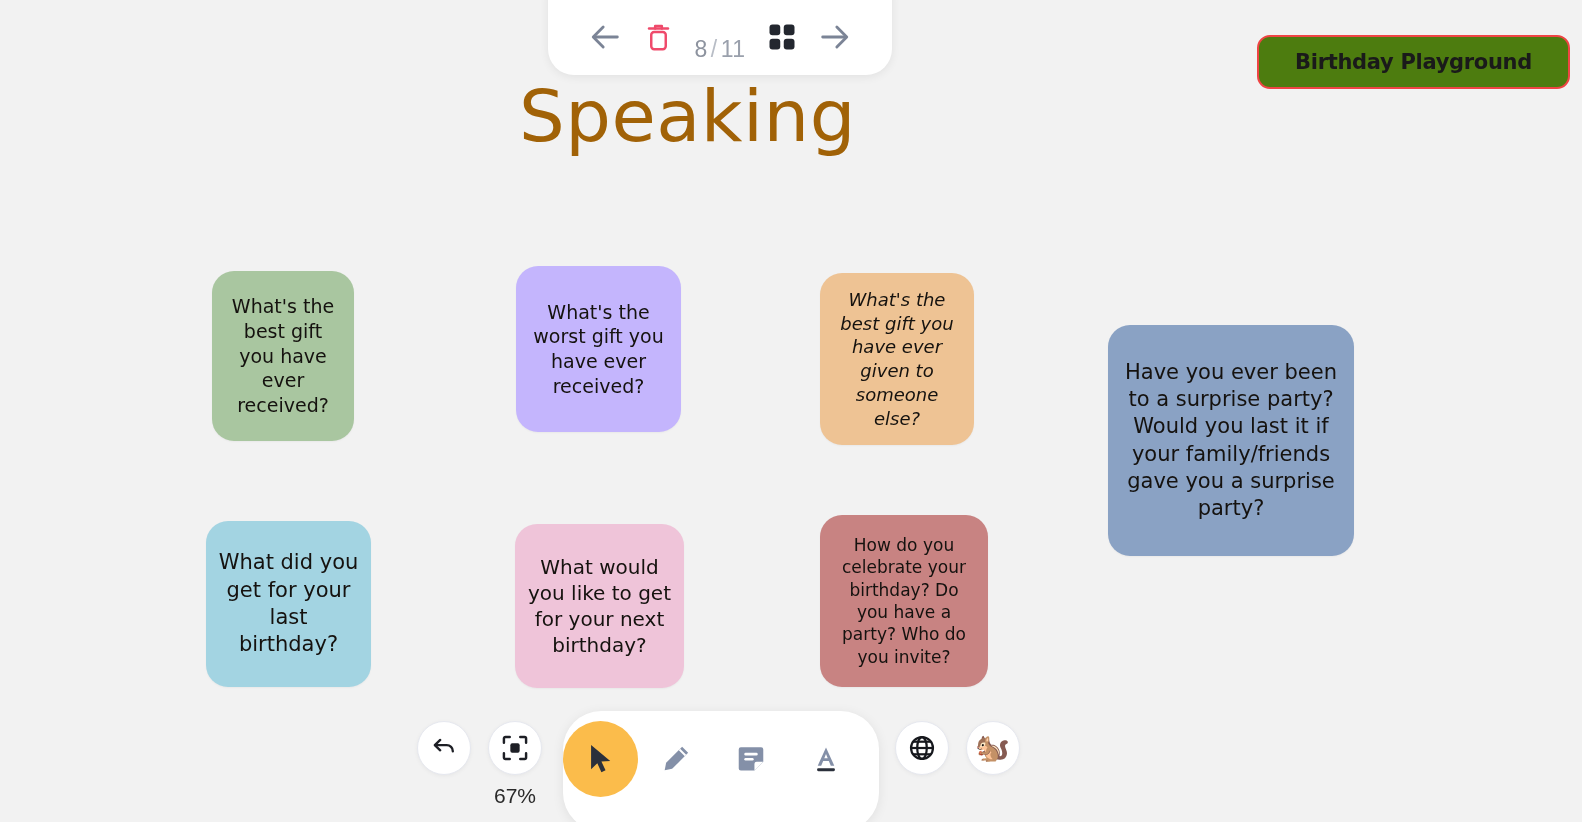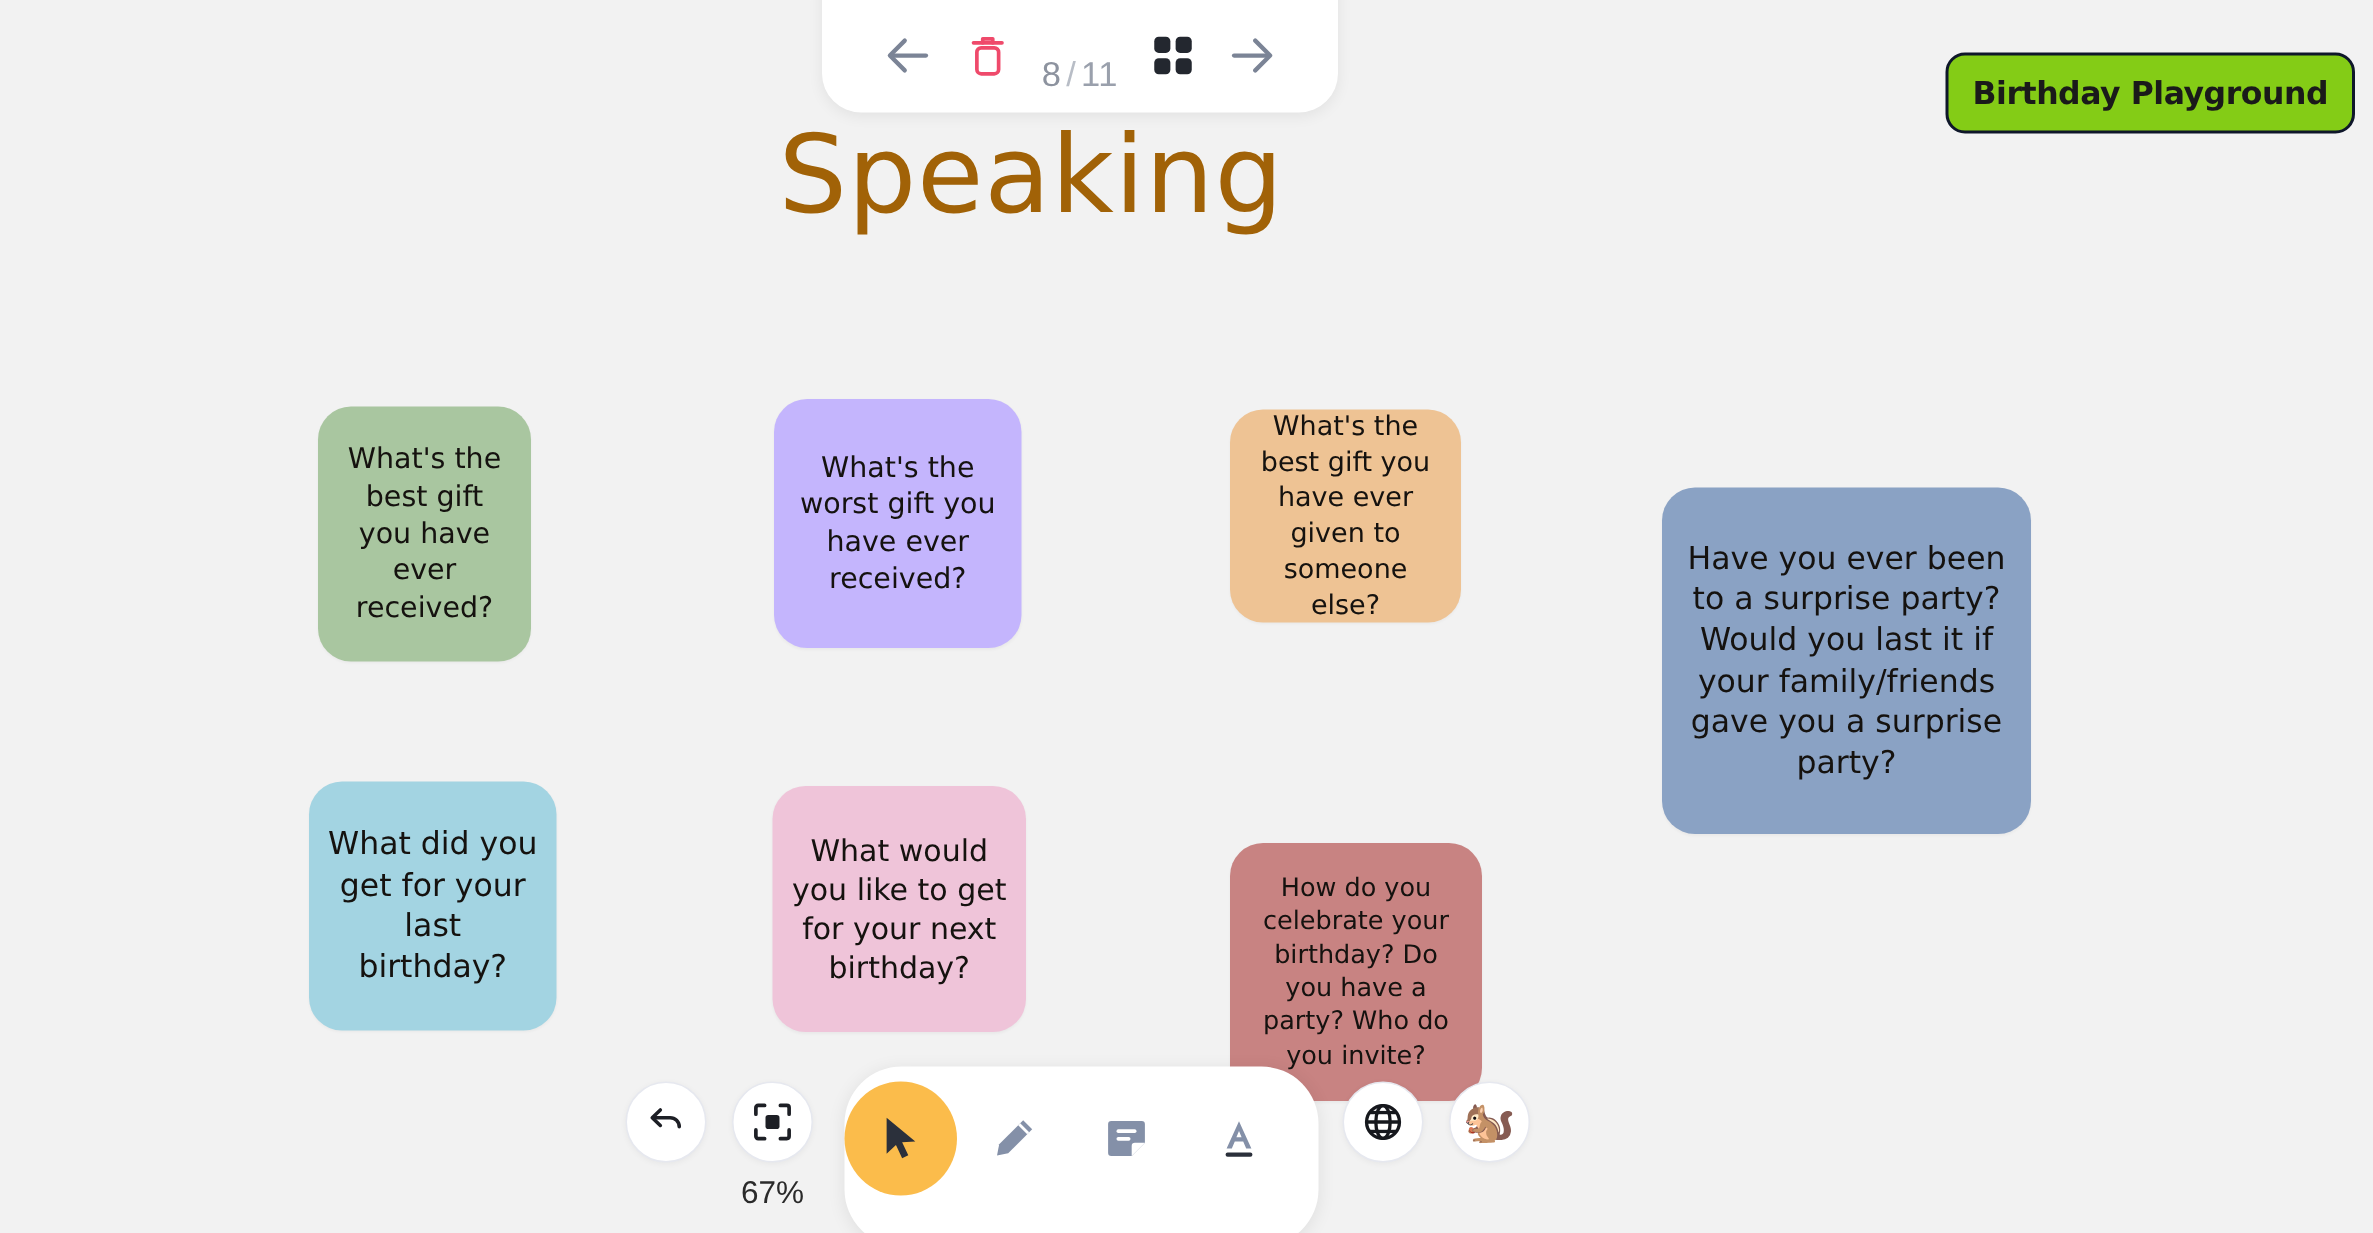--- a/index.html
+++ b/index.html
@@ -54,24 +54,24 @@
     font-family: "Liberation Sans", sans-serif;
   }
   .page-counter .cur { color: #8d939f; }
   .page-counter .sep { color: #b8bdc6; margin: 0 3px; }
 
   
   .title-chip {
     position: absolute;
     right: 12px;
     top: 35px;
-    background: #84cc16;
-    border: 2px solid #0f172a;
+    background: #4d7c0f;
+    border: 2px solid #ef4444;
     border-radius: 13px;
-    padding: 13px 16px;
+    padding: 13px 36px;
     font-size: 21px;
     font-weight: bold;
     color: #1a1a1a;
     font-family: "DejaVu Sans", sans-serif;
     letter-spacing: -0.3px;
     white-space: nowrap;
   }
 
   
   .canvas-heading {
@@ -206,33 +206,33 @@
 
 <div class="canvas-heading">Speaking</div>
 
 <div id="notes-layer">
     <div class="note" style="left: 212px; top: 271px; width: 142px; height: 170px; background: rgb(169, 198, 160); font-size: 19px; line-height: 1.3;">
       <span>What's the best gift you have ever received?</span>
     </div>
     <div class="note" style="left: 516px; top: 266px; width: 165px; height: 166px; background: #c4b5fd; font-size: 19px; line-height: 1.3; text-align: center;">
       <span>What's the worst gift you have ever received?</span>
     </div>
-    <div class="note" style="left: 820px; top: 273px; width: 154px; height: 142px; background: rgb(238, 195, 148); font-size: 18px; line-height: 1.32;">
+    <div class="note" style="left: 820px; top: 273px; width: 154px; height: 172px; background: rgb(238, 195, 148); font-size: 18px; line-height: 1.32; font-style: italic;">
       <span>What's the best gift you have ever given to someone else?</span>
     </div>
     <div class="note" style="left: 1108px; top: 325px; width: 246px; height: 231px; background: rgb(138, 162, 196); font-size: 21px; line-height: 1.3;">
       <span>Have you ever been to a surprise party? Would you last it if your family/friends gave you a surprise party?</span>
     </div>
     <div class="note" style="left: 206px; top: 521px; width: 165px; height: 166px; background: rgb(163, 212, 226); font-size: 21px; line-height: 1.3;">
       <span>What did you get for your last birthday?</span>
     </div>
     <div class="note" style="left: 515px; top: 524px; width: 169px; height: 164px; background: rgb(239, 196, 217); font-size: 20px; line-height: 1.3;">
       <span>What would you like to get for your next birthday?</span>
     </div>
-    <div class="note" style="left: 820px; top: 515px; width: 168px; height: 172px; background: rgb(200, 131, 130); font-size: 17px; line-height: 1.32; margin-top: 47px;">
+    <div class="note" style="left: 820px; top: 515px; width: 168px; height: 172px; background: rgb(200, 131, 130); font-size: 17px; line-height: 1.32;">
       <span>How do you celebrate your birthday? Do you have a party? Who do you invite?</span>
     </div>
   </div>
 
 <div class="round-btn" style="left:417px; top:721px;">
   <svg width="27" height="27" viewBox="0 0 24 24" fill="none" stroke="#1d1f25" stroke-width="2.1" stroke-linecap="round" stroke-linejoin="round">
     <path d="M4 9 h10 a5.4 5.4 0 0 1 5.4 5.4"></path>
     <polyline points="8.2,4.4 3.4,9 8.2,13.6"></polyline>
   </svg>
 </div>

